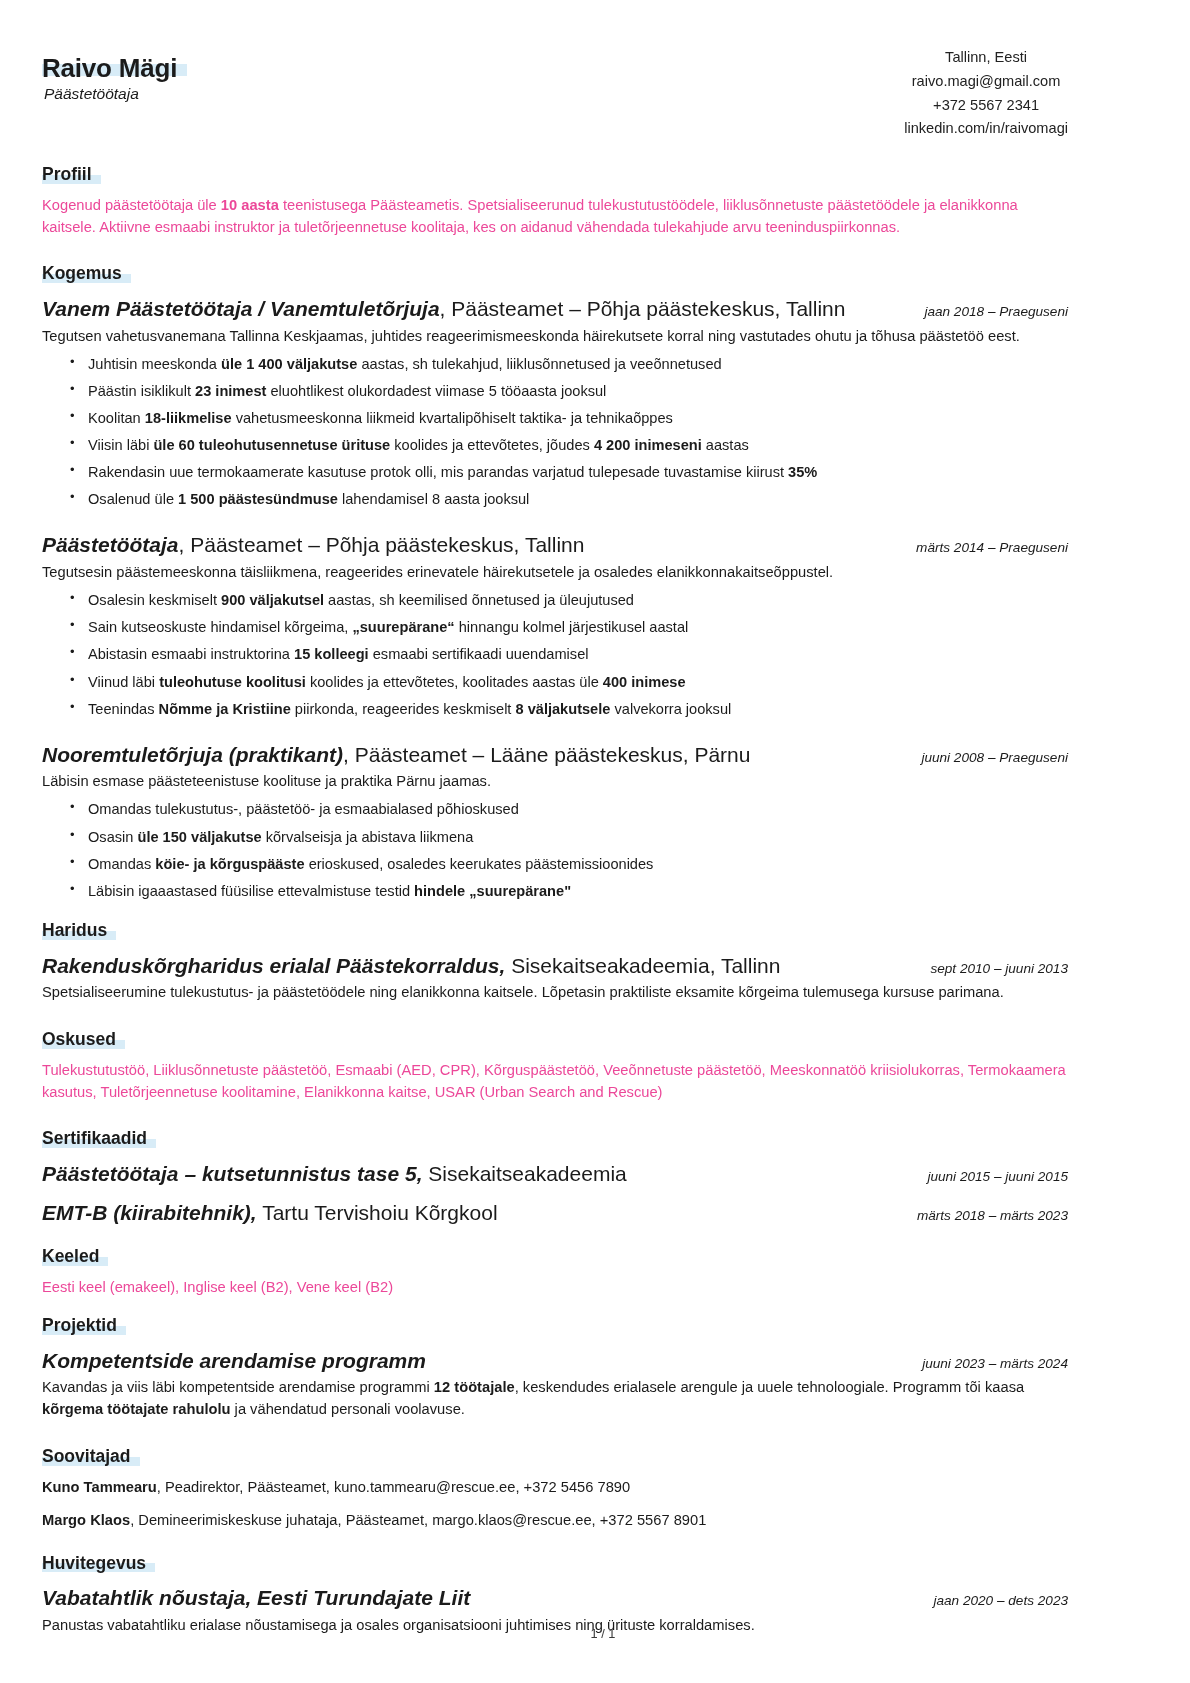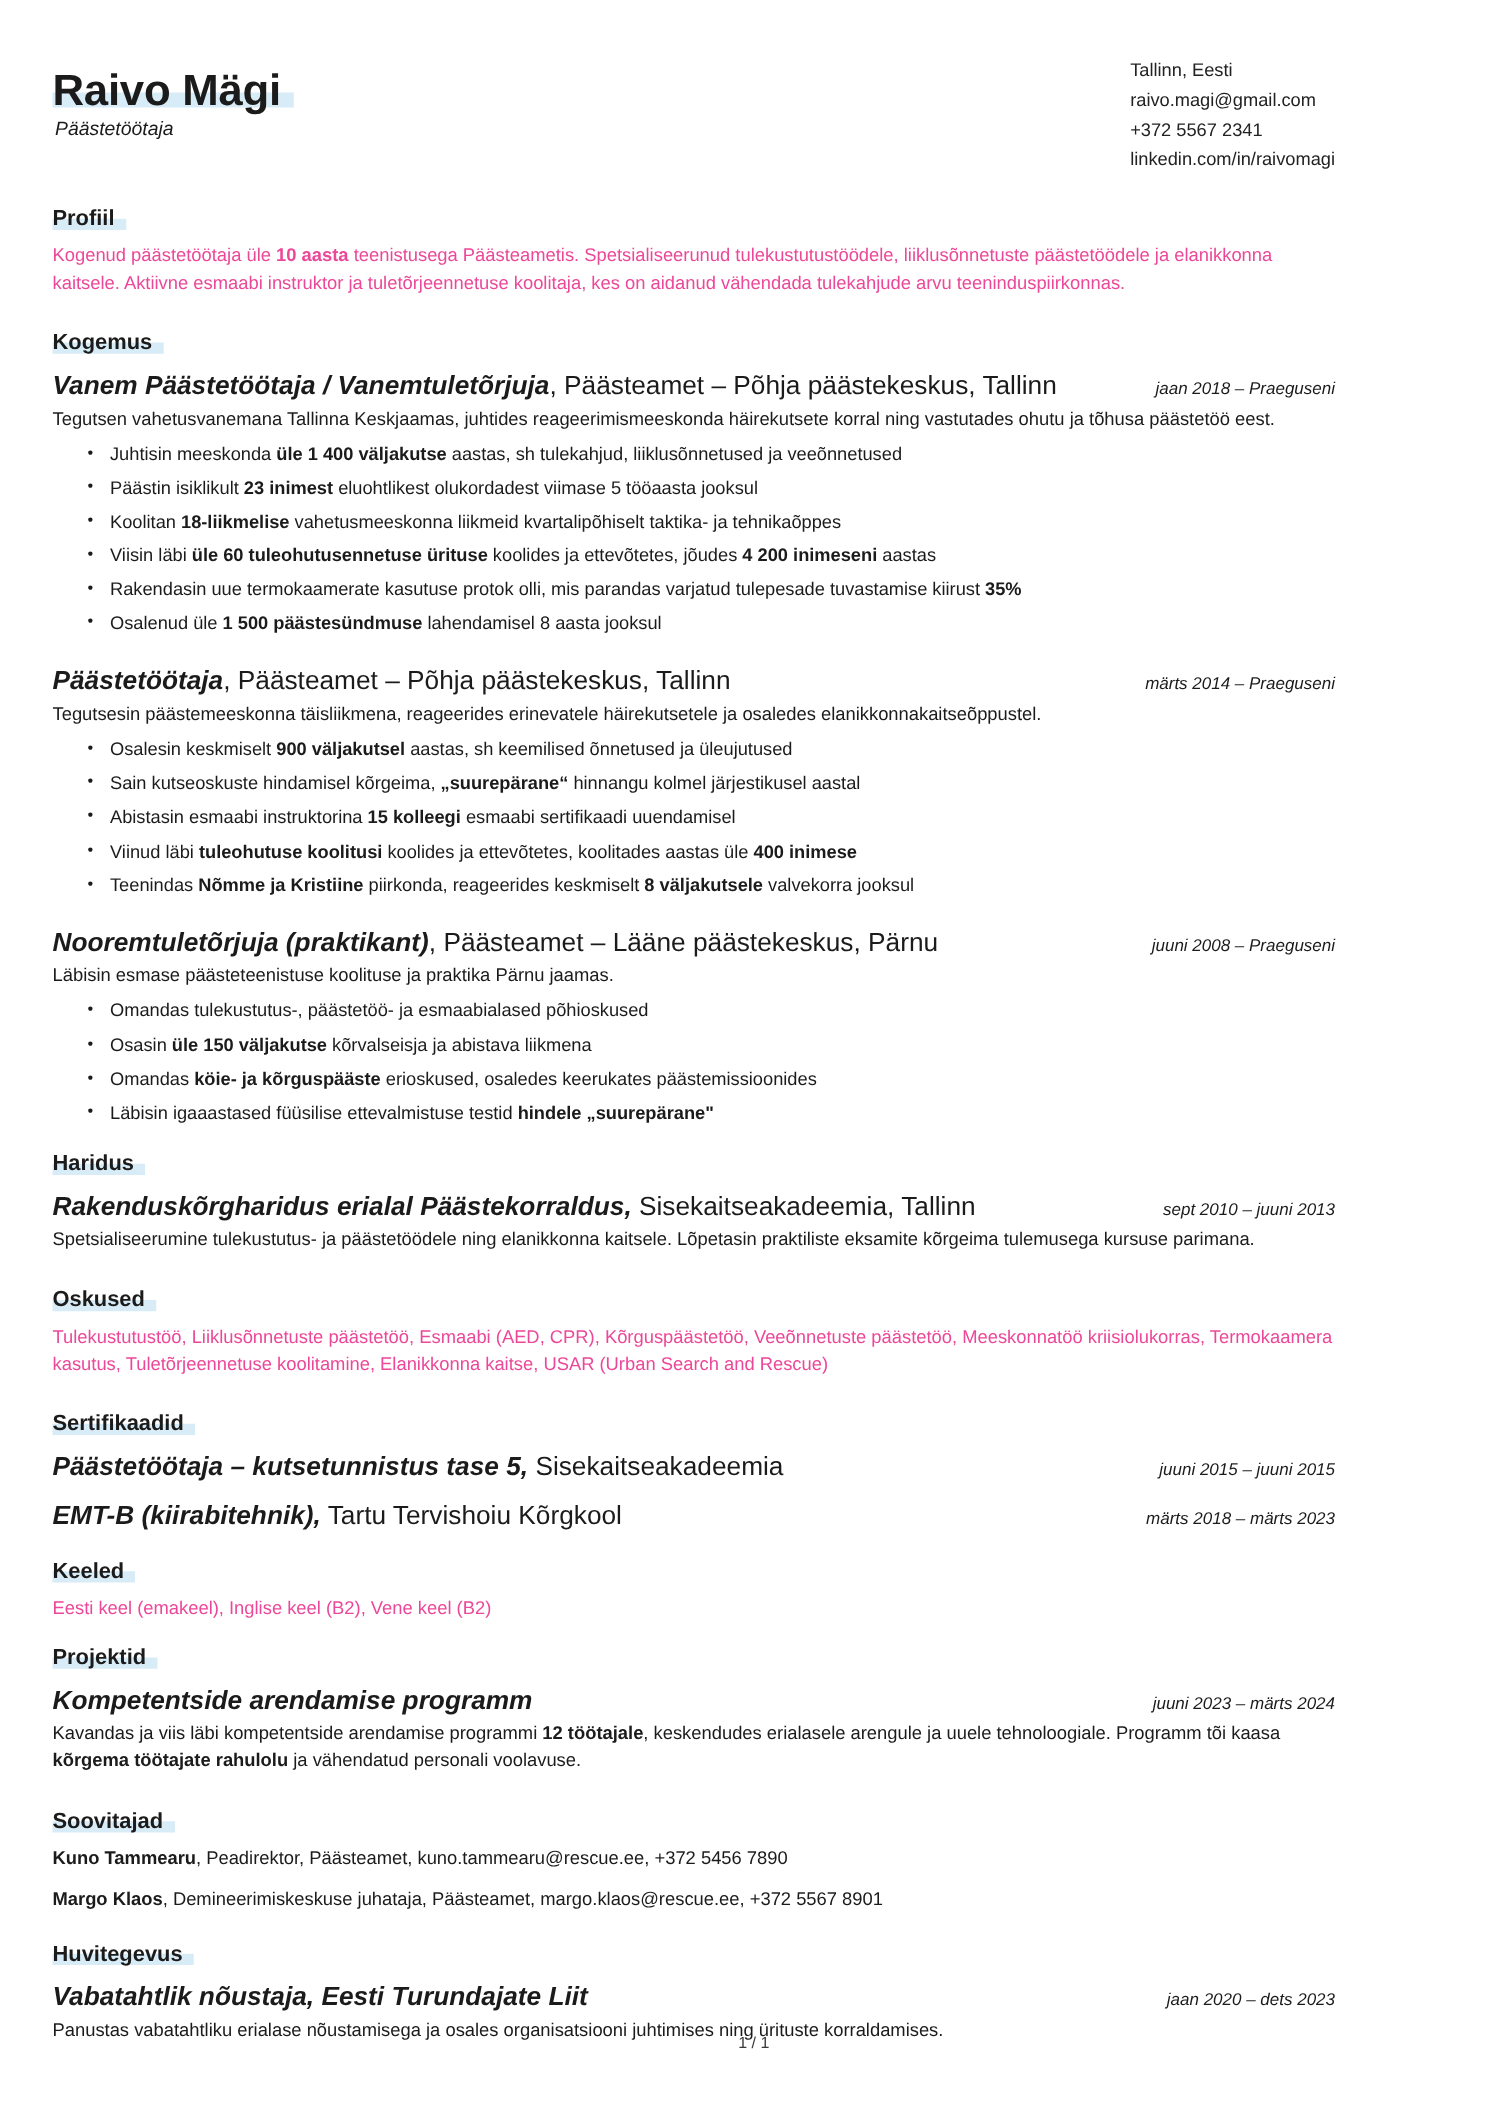--- a/index.html
+++ b/index.html
@@ -26,21 +26,21 @@
 
   
   .header {
     display: flex;
     justify-content: space-between;
     align-items: flex-start;
     margin-bottom: 24px;
   }
   .identity { padding-top: 10px; }
   .name {
-    font-size: 35px;
+    font-size: 26px;
     font-weight: bold;
     letter-spacing: -0.2px;
     line-height: 1.08;
     margin: 0;
     display: inline-block;
     position: relative;
   }
   .name .hl {
     position: relative;
     z-index: 2;
@@ -55,21 +55,21 @@
     background: #d8ecf7;
     z-index: 1;
   }
   .job-title {
     font-size: 15.5px;
     font-style: italic;
     margin: 3px 0 0 2px;
     color: #1b1b1b;
   }
   .contact {
-    text-align: left;
+    text-align: center;
     font-size: 14.6px;
     line-height: 1.63;
     color: #222222;
     padding-top: 2px;
   }
   .contact div { white-space: nowrap; }
 
   
   .section { margin-bottom: 2px; }
   .section-title {

